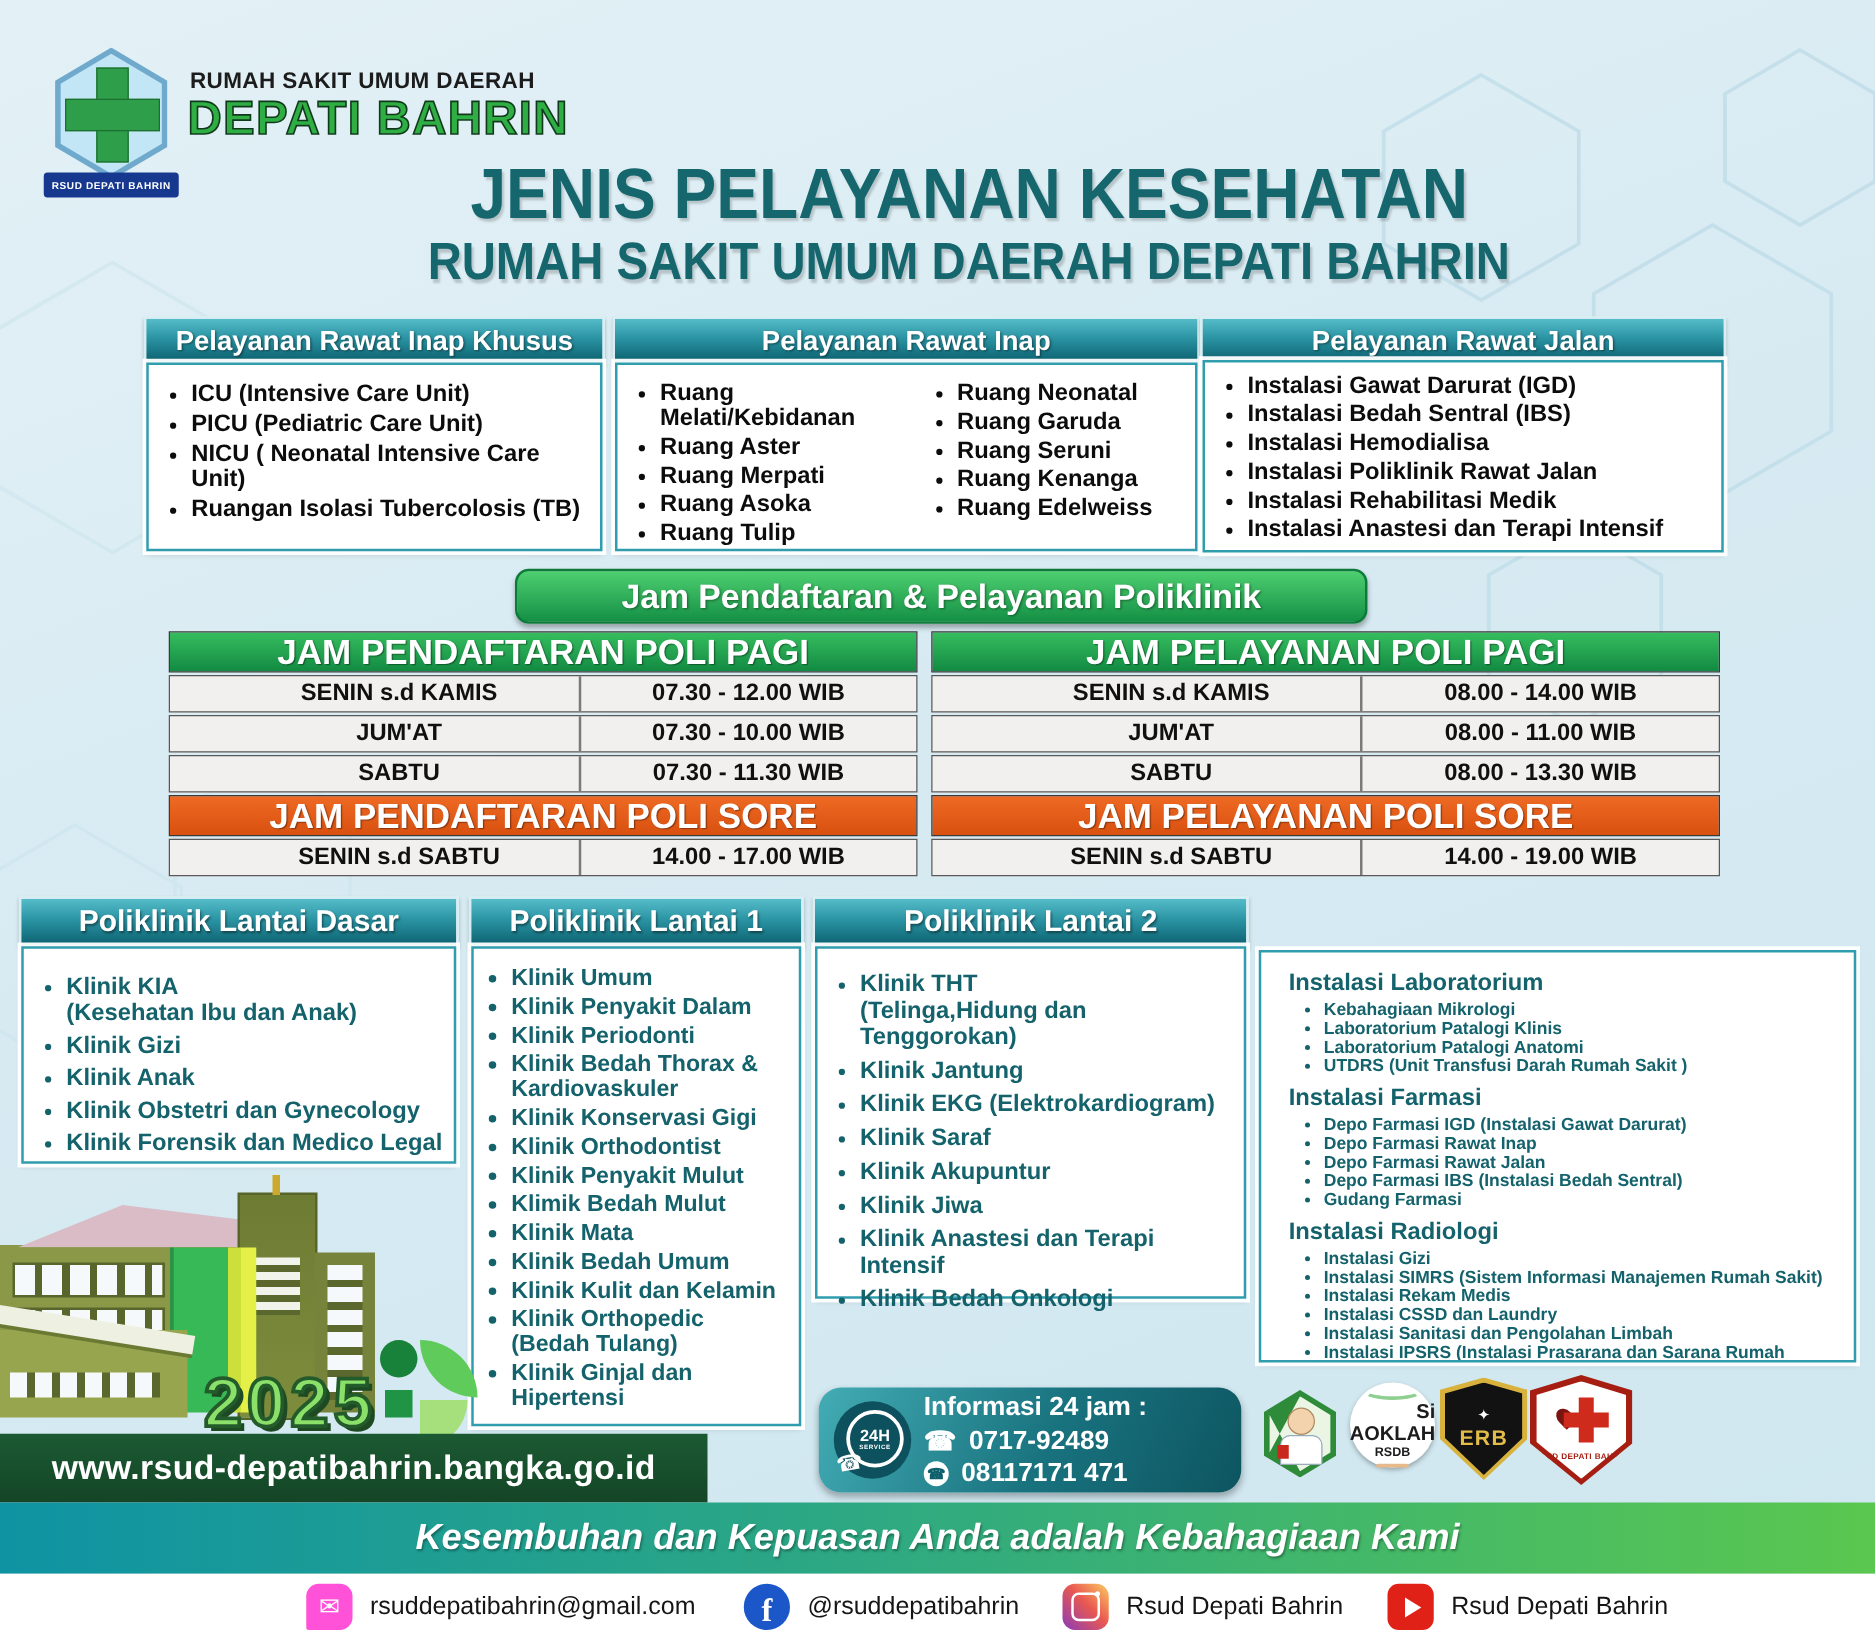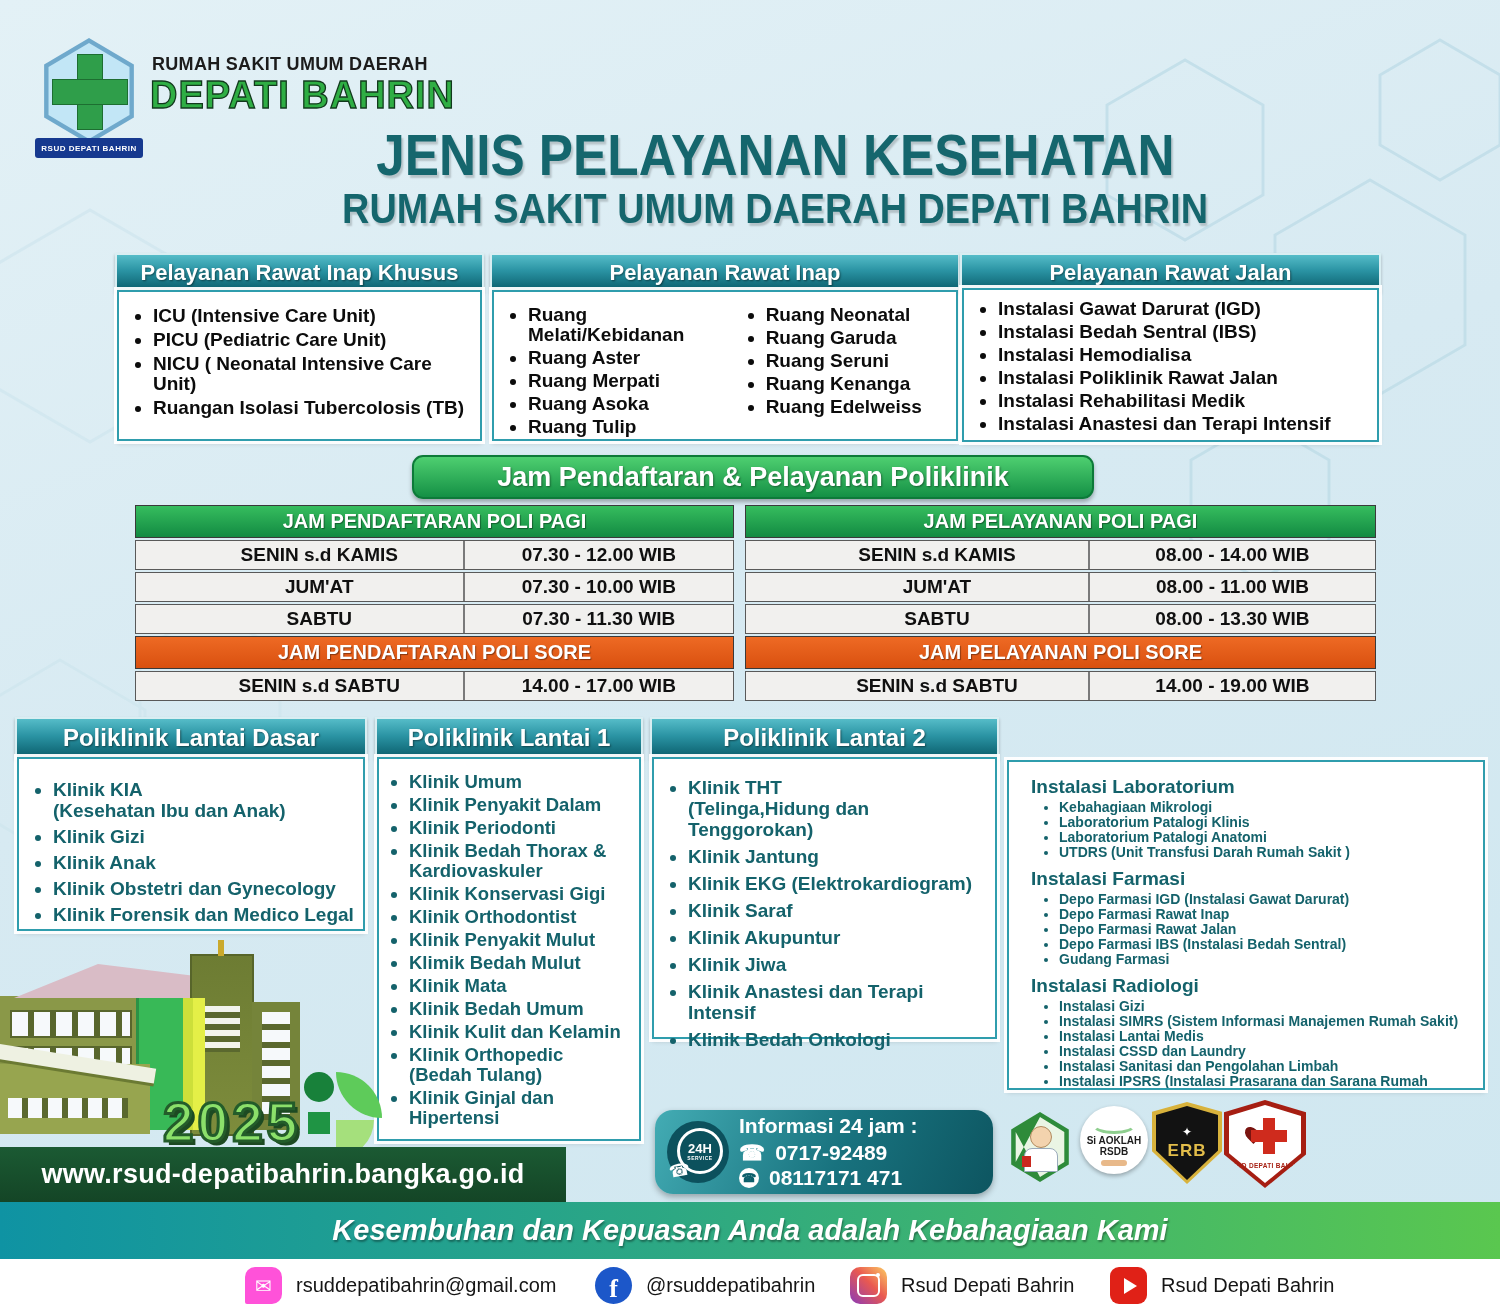--- a/index.html
+++ b/index.html
@@ -54,21 +54,21 @@
   .box-jalan li{margin-bottom:3px !important;}
   
   .sch-banner{left:412px;top:455px;width:678px;height:40px;z-index:2;border-radius:11px;
     background:linear-gradient(180deg,#4ecf70,#149045);border:2px solid #0d7a39;box-shadow:0 3px 4px rgba(0,0,0,.3);
     display:flex;align-items:center;justify-content:center;color:#fff;font-weight:bold;font-size:27px;
     text-shadow:1px 1px 2px rgba(0,0,0,.4);}
   .tbl{z-index:2;}
   .tbl-left{left:135px;top:505px;width:599px;}
   .tbl-right{left:745px;top:505px;width:631px;}
   .t-head{height:31px;margin-top:2px;display:flex;align-items:center;justify-content:center;color:#fff;
-    font-weight:bold;font-size:20px;text-shadow:1px 1px 1px rgba(0,0,0,.4);}
+    font-weight:bold;font-size:28px;text-shadow:1px 1px 1px rgba(0,0,0,.4);}
   .t-head:first-child{margin-top:0;}
   .t-green{background:linear-gradient(180deg,#36bd5e,#128a42);border:1px solid #3a3a3a;}
   .t-orange{background:linear-gradient(180deg,#ee6a24,#d9500f);border:1px solid #3a3a3a;}
   .t-row{display:flex;height:28px;margin-top:2px;background:#f1f0ee;border:1px solid #595959;}
   .t-day{width:48%;display:flex;align-items:center;justify-content:center;border-right:2px solid #7a7a7a;
     font-weight:bold;font-size:19px;color:#101010;padding-left:40px;}
   .t-time{flex:1;display:flex;align-items:center;justify-content:center;font-weight:bold;font-size:19px;color:#101010;}
   
   .p-h{height:38px;font-size:24px;}
   .hdr-p1{left:15px;top:717px;width:348px;}
@@ -134,21 +134,21 @@
   .badge{z-index:3;}
   .bd-doc{left:1008px;top:1112px;width:64px;height:70px;background:#2e8b3a;
     clip-path:polygon(50% 0,95% 25%,95% 75%,50% 100%,5% 75%,5% 25%);}
   .bd-doc div{position:absolute;}
   .bd-in{left:5px;top:5px;width:54px;height:60px;background:#eaf5e4;clip-path:polygon(50% 0,95% 25%,95% 75%,50% 100%,5% 25%,5% 25%,5% 75%);}
   .bd-face{left:22px;top:14px;width:20px;height:20px;border-radius:50%;background:#f3d3ae;border:1px solid #b08a5e;}
   .bd-body{left:16px;top:36px;width:32px;height:22px;border-radius:8px 8px 0 0;background:#fff;border:1px solid #9ab;}
   .bd-red{left:14px;top:44px;width:9px;height:11px;background:#c9281d;}
   .bd-circle{left:1080px;top:1106px;width:68px;height:68px;border-radius:50%;background:#fff;box-shadow:0 2px 4px rgba(0,0,0,.3);
     display:flex;flex-direction:column;align-items:center;justify-content:center;}
-  .bd-circle .l1{font-size:10px;font-weight:800;color:#1c1c1c;}
+  .bd-circle .l1{font-size:16px;font-weight:800;color:#1c1c1c;text-align:right;}
   .bd-circle .l2{font-size:10px;font-weight:800;color:#1c1c1c;}
   .bd-curve{width:40px;height:14px;border:3px solid transparent;border-bottom:3px solid #8fcf8f;border-radius:50%;margin-bottom:1px;}
   .bd-hands{width:26px;height:6px;border-radius:3px;background:#e8b98a;margin-top:3px;}
   .bd-erb{left:1152px;top:1102px;width:70px;height:82px;background:#d8b23c;
     clip-path:polygon(50% 0,100% 12%,100% 60%,50% 100%,0 60%,0 12%);}
   .bd-erb .inner{position:absolute;left:4px;top:4px;width:62px;height:74px;background:#121212;
     clip-path:polygon(50% 0,100% 12%,100% 60%,50% 100%,0 60%,0 12%);display:flex;flex-direction:column;
     align-items:center;justify-content:center;gap:2px;}
   .bd-erb .star{color:#fff;font-size:12px;}
   .bd-erb .txt{color:#e3bd4a;font-weight:800;font-size:17px;letter-spacing:1px;}
@@ -375,21 +375,21 @@
         <li>Depo Farmasi IGD (Instalasi Gawat Darurat)</li>
         <li>Depo Farmasi Rawat Inap</li>
         <li>Depo Farmasi Rawat Jalan</li>
         <li>Depo Farmasi IBS (Instalasi Bedah Sentral)</li>
         <li>Gudang Farmasi</li>
       </ul>
     <div class="pg-h">Instalasi Radiologi</div>
     <ul class="blist teal">
         <li>Instalasi Gizi</li>
         <li>Instalasi SIMRS (Sistem Informasi Manajemen Rumah Sakit)</li>
-        <li>Instalasi Lantai Medis</li>
+        <li>Instalasi Rekam Medis</li>
         <li>Instalasi CSSD dan Laundry</li>
         <li>Instalasi Sanitasi dan Pengolahan Limbah</li>
         <li>Instalasi IPSRS (Instalasi Prasarana dan Sarana Rumah Sakit)</li>
       </ul>
   </div>
 
   <div class="abs hosp">
     <div class="h-main"></div>
     <div class="h-roof"></div>
     <div class="h-tower">

